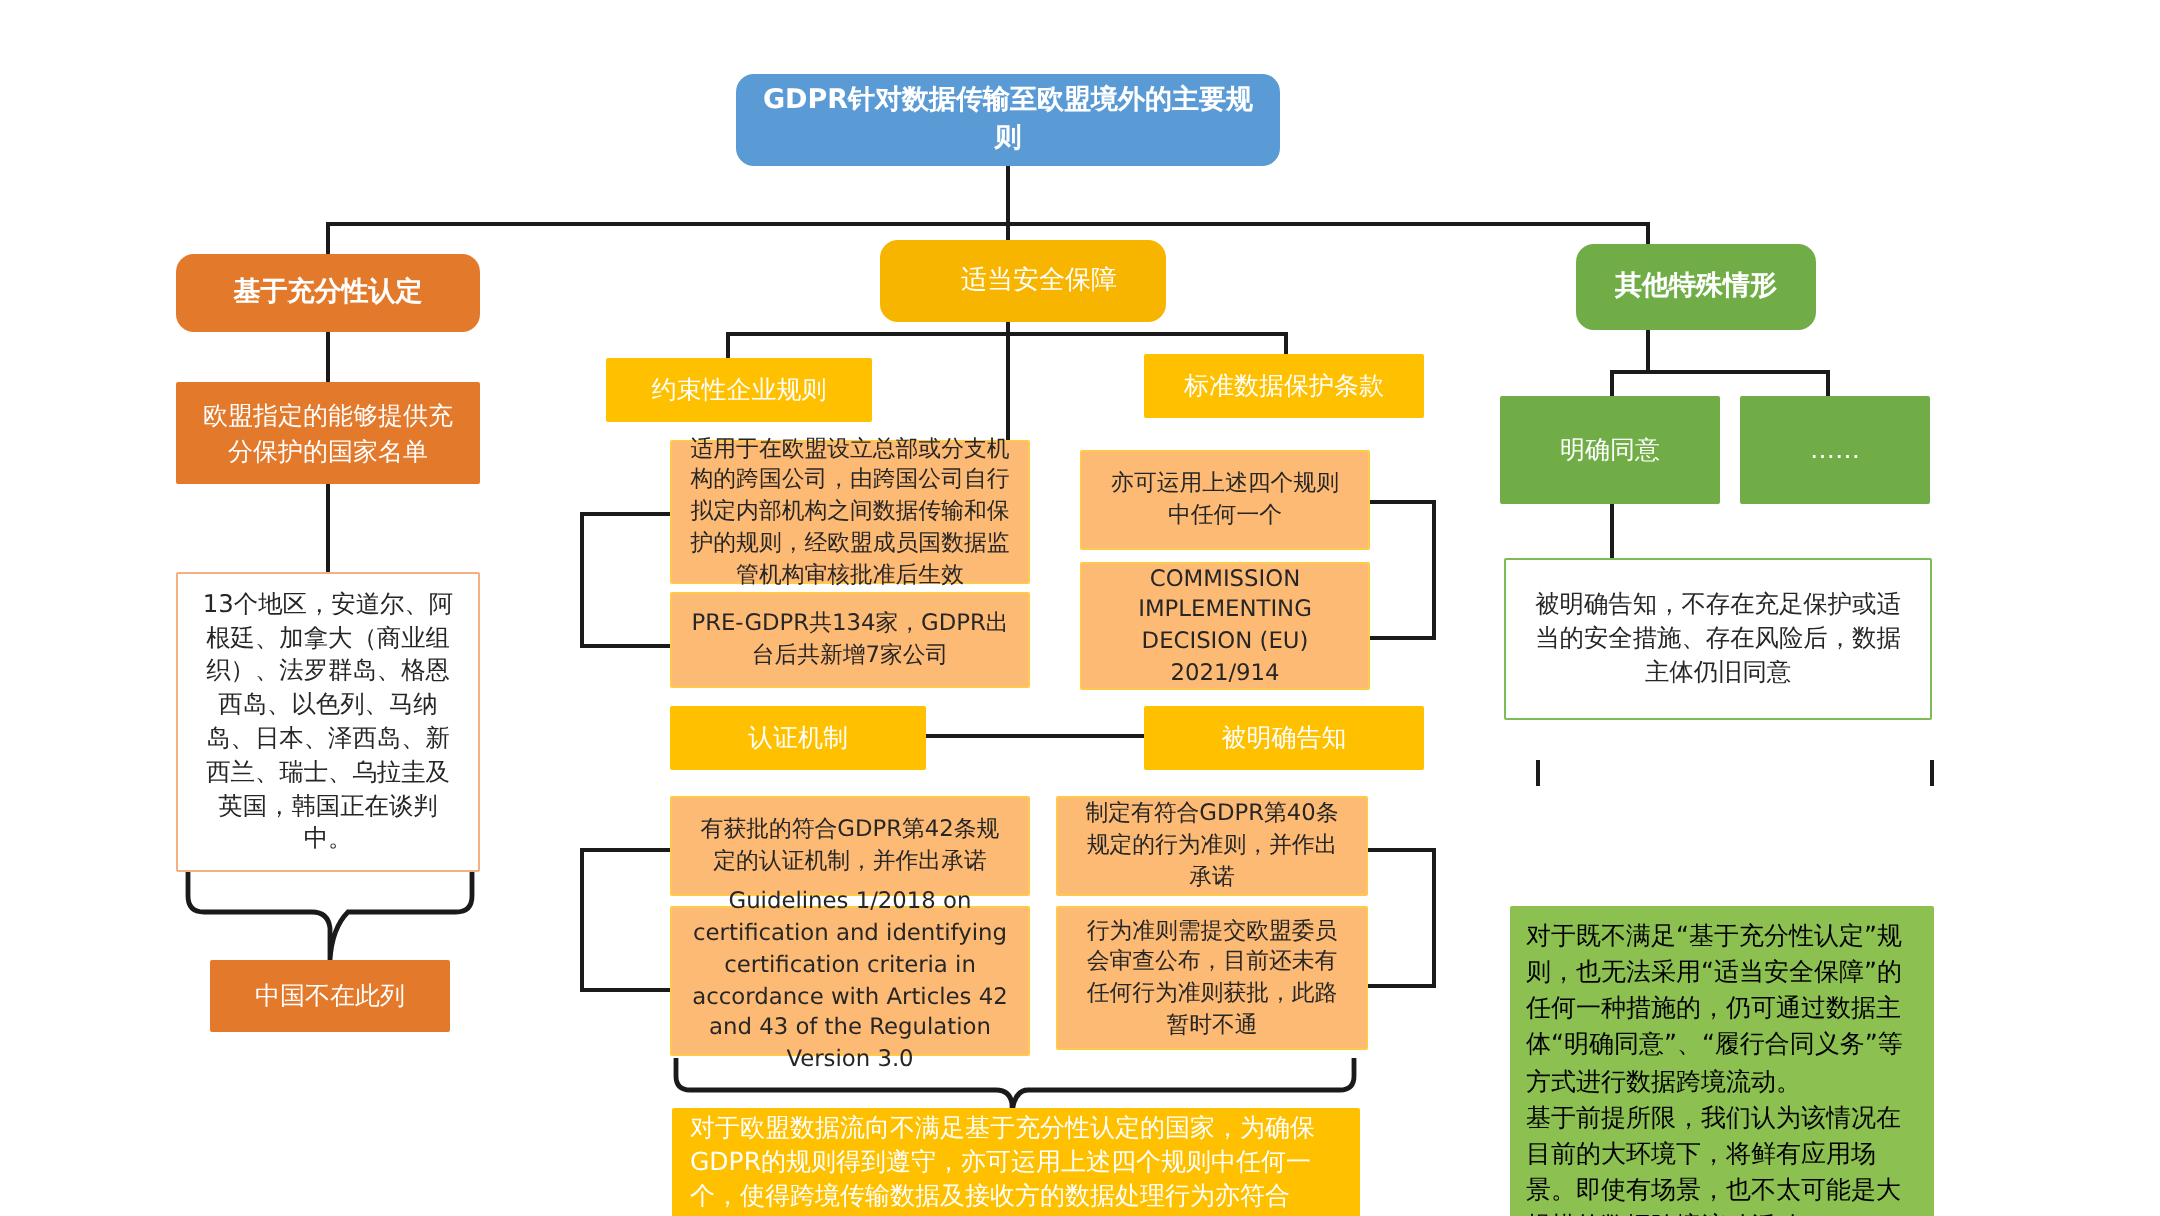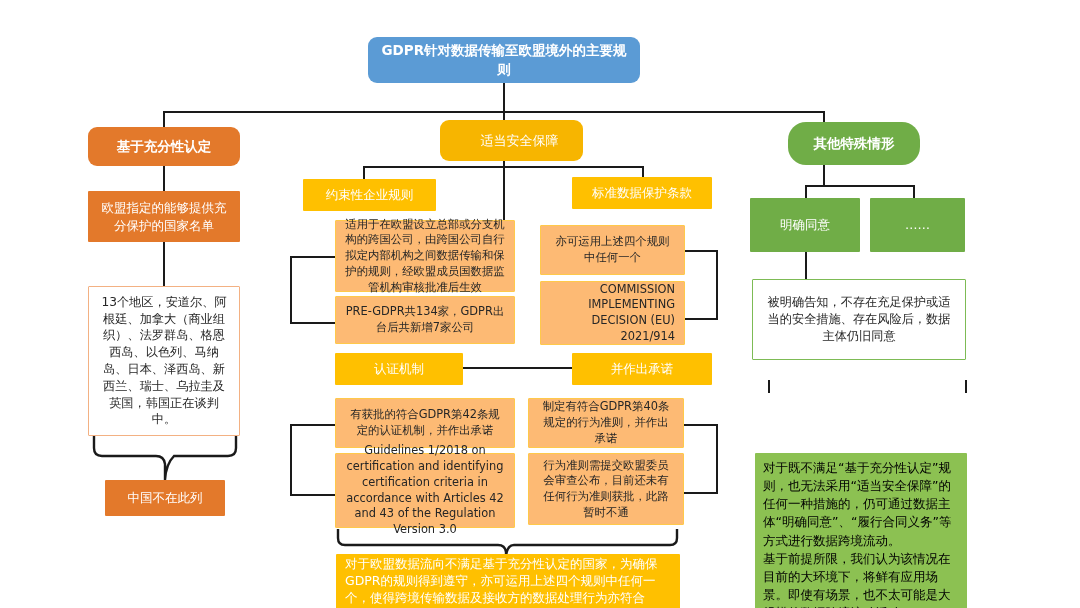--- a/index.html
+++ b/index.html
@@ -136,49 +136,49 @@
   <div class="node out-yellow sq pad" style="left:335px;top:268px;width:180px;height:48px;">
     <span class="txt">PRE-GDPR共134家，GDPR出台后共新增7家公司</span>
   </div>
 
   <div class="node yellow-solid sq pad" style="left:572px;top:149px;width:140px;height:32px;">
     <span class="txt">标准数据保护条款</span>
   </div>
   <div class="node out-yellow sq pad" style="left:540px;top:197px;width:145px;height:50px;">
     <span class="txt">亦可运用上述四个规则中任何一个</span>
   </div>
-  <div class="node out-yellow sq pad" style="left:540px;top:253px;width:145px;height:64px;text-align:right;">
+  <div class="node out-yellow sq pad" style="left:540px;top:253px;width:145px;height:64px;">
     <span class="txt">COMMISSION IMPLEMENTING DECISION (EU) 2021/914</span>
   </div>
 
   <div class="node yellow-solid sq pad" style="left:335px;top:325px;width:128px;height:32px;">
     <span class="txt">认证机制</span>
   </div>
   <div class="node out-yellow sq pad" style="left:335px;top:370px;width:180px;height:50px;">
     <span class="txt">有获批的符合GDPR第42条规定的认证机制，并作出承诺</span>
   </div>
   <div class="node out-yellow sq pad" style="left:335px;top:425px;width:180px;height:75px;">
     <span class="txt">Guidelines 1/2018 on certification and identifying certification criteria in accordance with Articles 42 and 43 of the Regulation Version 3.0</span>
   </div>
 
   <div class="node yellow-solid sq pad" style="left:572px;top:325px;width:140px;height:32px;">
-    <span class="txt">并作出承诺</span>
+    <span class="txt">被明确告知</span>
   </div>
   <div class="node out-yellow sq pad" style="left:528px;top:370px;width:156px;height:50px;">
     <span class="txt">制定有符合GDPR第40条规定的行为准则，并作出承诺</span>
   </div>
   <div class="node out-yellow sq pad" style="left:528px;top:425px;width:156px;height:72px;">
     <span class="txt">行为准则需提交欧盟委员会审查公布，目前还未有任何行为准则获批，此路暂时不通</span>
   </div>
 
   <div class="node yellow-solid sq pad" style="left:336px;top:526px;width:344px;height:70px;text-align:left;">
     <span class="txt" style="text-align:left;">对于欧盟数据流向不满足基于充分性认定的国家，为确保GDPR的规则得到遵守，亦可运用上述四个规则中任何一个，使得跨境传输数据及接收方的数据处理行为亦符合GDPR要求</span>
   </div>
 
-  <div class="node green rounded pad" style="left:788px;top:94px;width:132px;height:43px;border-radius:18px;">
+  <div class="node green rounded pad" style="left:788px;top:94px;width:120px;height:43px;">
     <span class="txt">其他特殊情形</span>
   </div>
 
   <div class="node green-plain sq pad" style="left:750px;top:170px;width:110px;height:54px;">
     <span class="txt">明确同意</span>
   </div>
 
   <div class="node green-plain sq pad" style="left:870px;top:170px;width:95px;height:54px;">
     <span class="txt">……</span>
   </div>

